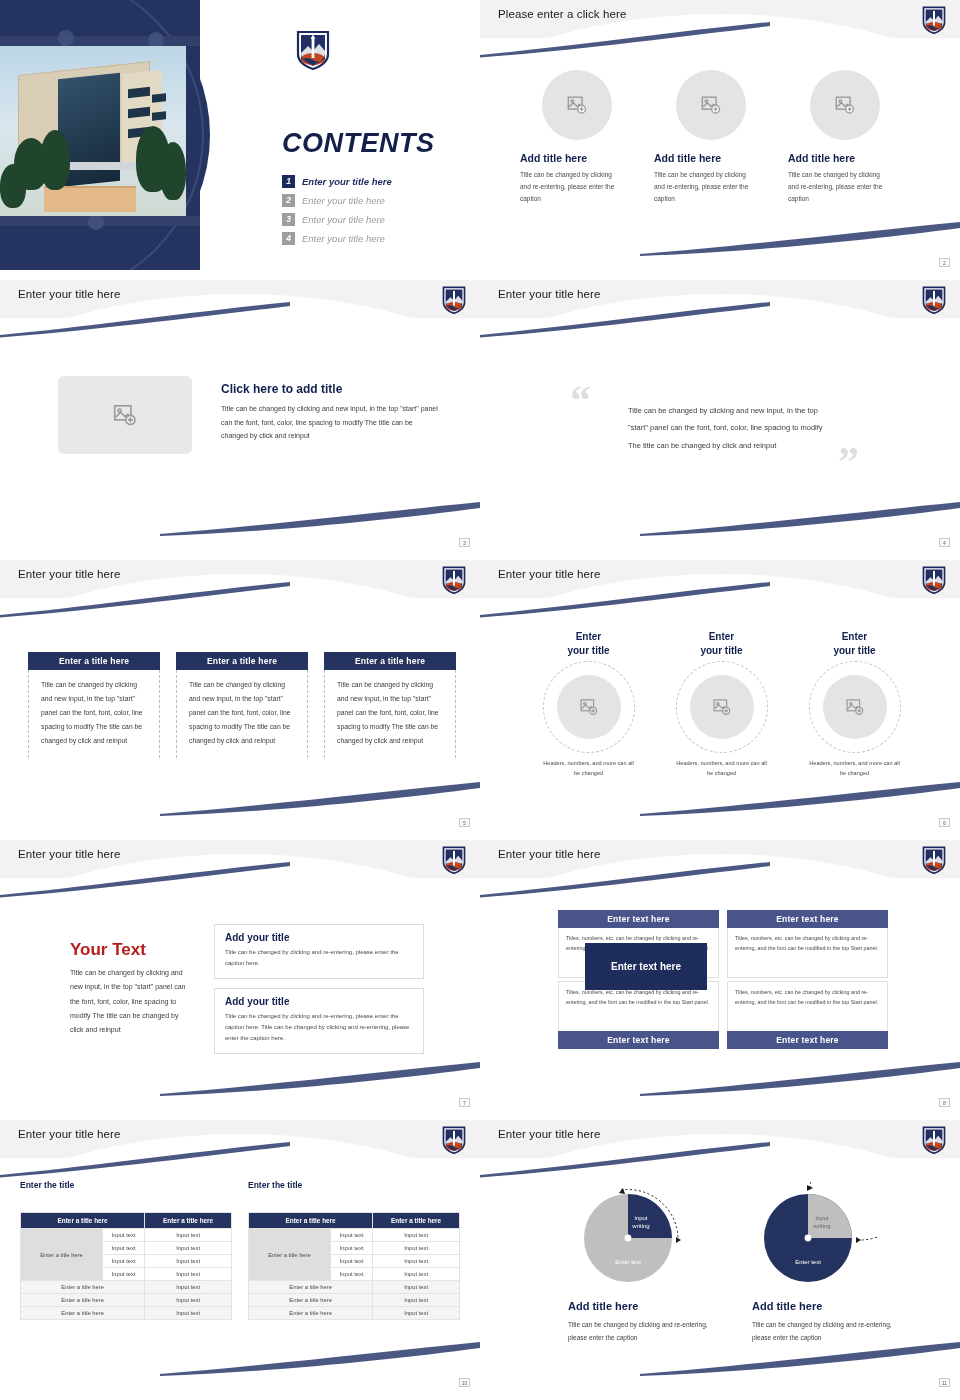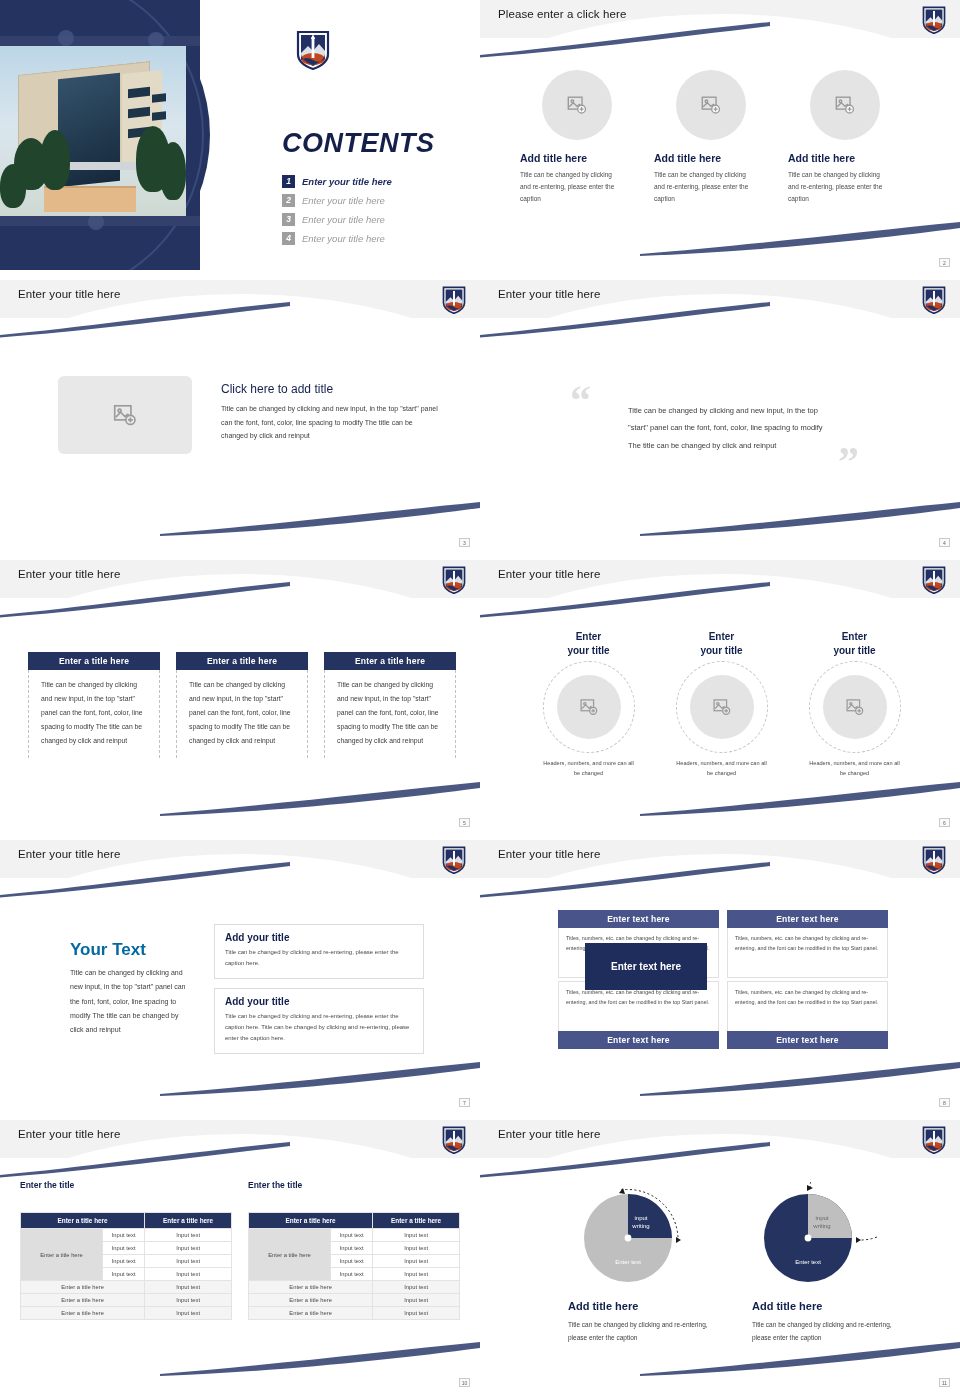--- a/index.html
+++ b/index.html
@@ -62,40 +62,40 @@
               padding:4px 0; letter-spacing:.2px; }
 
   .s2-cols { position:absolute; left:40px; top:70px; width:404px; display:flex; gap:0; }
   .s2-col { width:134px; display:flex; flex-direction:column; align-items:flex-start; }
   .s2-col .img-circle { margin-left:22px; }
   .s2-h { margin-top:12px; margin-left:0; font-size:10.5px; font-weight:bold; color:#12204e; }
   .s2-p { margin-top:5px; font-size:6.5px; line-height:1.85; color:#4a4a4a; width:100px; }
 
   .s3-box { position:absolute; left:58px; top:96px; width:134px; height:78px; background:#e8e8e8;
             border-radius:6px; display:flex; align-items:center; justify-content:center; }
-  .s3-h { position:absolute; left:221px; top:102px; font-size:12px; font-weight:normal; color:#12204e; }
+  .s3-h { position:absolute; left:221px; top:102px; font-size:12px; font-weight:bold; color:#12204e; }
   .s3-p { position:absolute; left:221px; top:122px; width:218px; font-size:7px; line-height:1.95; color:#3d3d3d; }
 
   .q-mark { position:absolute; font-size:42px; font-weight:bold; color:#dedede; font-family:"Liberation Serif", serif; }
   .s4-p { position:absolute; left:148px; top:122px; width:200px; font-size:7.5px; line-height:2.3; color:#3d3d3d; }
 
   .s5-cols { position:absolute; left:28px; top:92px; width:430px; display:flex; gap:16px; }
   .s5-col { width:132px; }
   .s5-body { border-left:1px dashed #bfbfbf; border-right:1px dashed #bfbfbf;
              padding:8px 10px 10px 12px; font-size:6.8px; line-height:2.05; color:#3d3d3d; }
 
   .s6-cols { position:absolute; left:42px; top:70px; width:400px; display:flex; }
   .s6-col { width:133px; display:flex; flex-direction:column; align-items:center; position:relative; }
   .s6-h { font-size:10px; font-weight:bold; color:#12204e; text-align:center; line-height:1.35; }
   .s6-ring { margin-top:4px; width:92px; height:92px; border-radius:50%; border:1px dashed #c6c6c6;
              display:flex; align-items:center; justify-content:center; }
   .s6-ring .img-circle { width:64px; height:64px; }
   .s6-cap { margin-top:6px; font-size:5.6px; line-height:1.7; color:#4a4a4a; text-align:center; width:94px; }
 
-  .s7-h { position:absolute; left:70px; top:100px; font-size:17px; font-weight:bold; color:#0369a1; }
+  .s7-h { position:absolute; left:70px; top:100px; font-size:17px; font-weight:bold; color:#b91c1c; }
   .s7-p { position:absolute; left:70px; top:126px; width:120px; font-size:7px; line-height:2.05; color:#3d3d3d; }
   .s7-card { position:absolute; left:214px; width:210px; border:1px solid #dcdcdc; padding:7px 10px 9px 10px; }
   .s7-card h4 { font-size:10px; font-weight:bold; color:#12204e; }
   .s7-card p { margin-top:4px; font-size:6px; line-height:1.85; color:#4a4a4a; }
 
   .s8-grid { position:absolute; left:78px; top:70px; width:330px; }
   .s8-row { display:flex; gap:8px; }
   .s8-cell { width:161px; }
   .s8-body { border:1px solid #e0e0e0; border-top:none; min-height:50px; padding:6px 7px;
              font-size:5.4px; line-height:1.8; color:#4a4a4a; }

